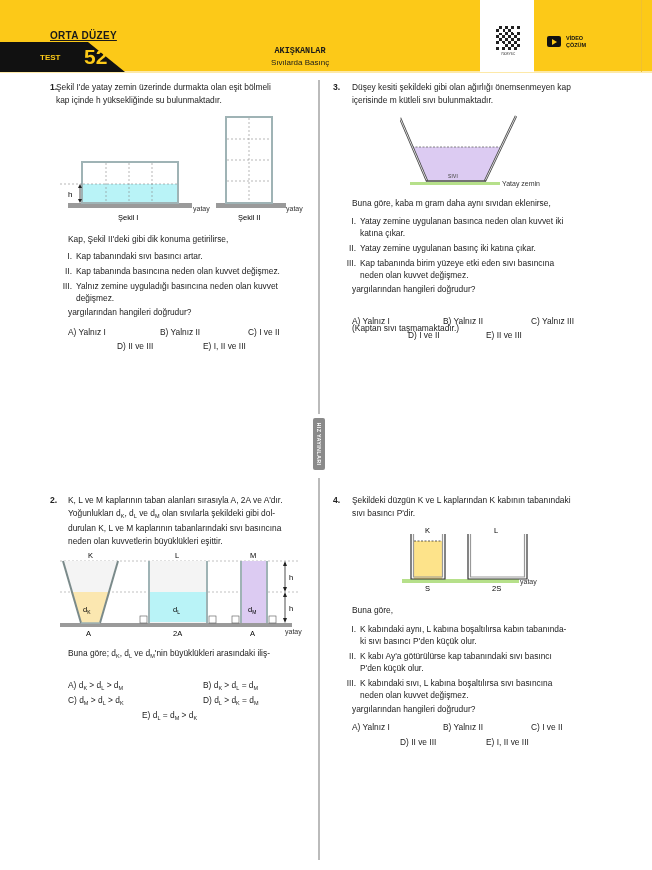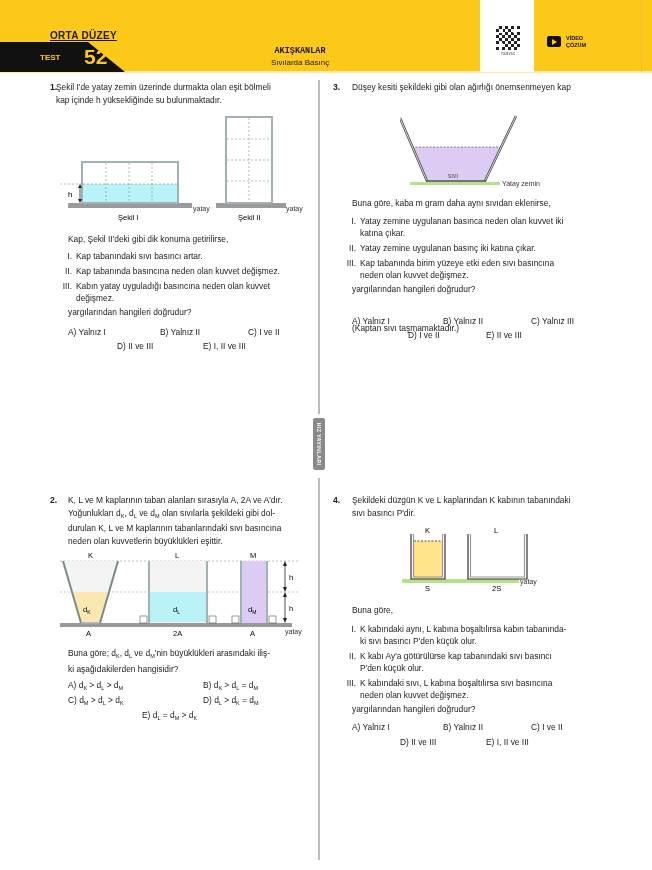--- a/index.html
+++ b/index.html
@@ -107,33 +107,34 @@
 <div class="item" style="left:58px;top:250px;">
     <span class="rn">I.</span>
     <span class="it" style="white-space:nowrap">Kap tabanındaki sıvı basıncı artar.</span>
   </div>
 <div class="item" style="left:58px;top:265px;">
     <span class="rn">II.</span>
     <span class="it" style="white-space:nowrap">Kap tabanında basıncına neden olan kuvvet değişmez.</span>
   </div>
 <div class="item" style="left:58px;top:280px;">
     <span class="rn">III.</span>
-    <span class="it" style="white-space:nowrap">Kabın yatay uyguladığı basıncına neden olan kuvvet</span>
+    <span class="it" style="white-space:nowrap">Yalnız zemine uyguladığı basıncına neden olan kuvvet</span>
     <span class="it" style="top:12px;white-space:nowrap">değişmez.</span>
   </div>
 <div class="txt bold" style="left:68px;top:306px;">yargılarından hangileri doğrudur?</div>
 <div class="opt" style="left:68px;top:327px;">A) Yalnız I</div>
 <div class="opt" style="left:160px;top:327px;">B) Yalnız II</div>
 <div class="opt" style="left:248px;top:327px;">C) I ve II</div>
 <div class="opt" style="left:117px;top:341px;">D) II ve III</div>
 <div class="opt" style="left:203px;top:341px;">E) I, II ve III</div>
 
 <div class="qnum" style="left:333px;top:82px;">3.</div>
 <div class="txt" style="left:352px;top:81px;">
   <div>Düşey kesiti şekildeki gibi olan ağırlığı önemsenmeyen kap</div>
+  <div>içerisinde m kütleli sıvı bulunmaktadır.</div>
 </div>
 <svg class="abs" style="left:400px;top:112px;" width="160" height="80">
   <polygon points="12,35 100,35 86,68 26,68" fill="#dccbf2"></polygon>
   <line x1="12" y1="35" x2="100" y2="35" stroke="#666" stroke-dasharray="2,1.5" stroke-width="0.8"></line>
   <line x1="0" y1="6" x2="27" y2="69" stroke="#444" stroke-width="2.4"></line>
   <line x1="0" y1="6" x2="27" y2="69" stroke="#fff" stroke-width="0.8"></line>
   <line x1="116" y1="4" x2="85" y2="69" stroke="#444" stroke-width="2.4"></line>
   <line x1="116" y1="4" x2="85" y2="69" stroke="#fff" stroke-width="0.8"></line>
   <line x1="26" y1="69" x2="86" y2="69" stroke="#444" stroke-width="1.6"></line>
   <rect x="10" y="70" width="90" height="3" fill="#b6e08a"></rect>
@@ -208,21 +209,20 @@
   <line x1="225" y1="17" x2="225" y2="44" stroke="#222" stroke-width="0.8"></line>
   <path d="M223,20 L225,15 L227,20 Z M223,41 L225,46 L227,41 Z" fill="#222"></path>
   <line x1="225" y1="48" x2="225" y2="75" stroke="#222" stroke-width="0.8"></line>
   <path d="M223,51 L225,46 L227,51 Z M223,72 L225,77 L227,72 Z" fill="#222"></path>
   <text x="229" y="34" font-size="7.5">h</text>
   <text x="229" y="65" font-size="7.5">h</text>
   <text x="225" y="88" font-size="7" fill="#333">yatay</text>
 </svg>
 <div class="txt bold" style="left:68px;top:647px;">
   <div><span>Buna göre; d</span><sub>K</sub><span>, d</span><sub>L</sub><span> ve d</span><sub>M</sub><span>'nin büyüklükleri arasındaki iliş-</span></div>
-  <div>ki aşağıdakilerden hangisidir?</div>
 </div>
 <div class="opt" style="left:68px;top:680px;"><span>A)</span> <span>d</span><sub>K</sub><span> &gt; d</span><sub>L</sub><span> &gt; d</span><sub>M</sub></div>
 <div class="opt" style="left:203px;top:680px;"><span>B)</span> <span>d</span><sub>K</sub><span> &gt; d</span><sub>L</sub><span> = d</span><sub>M</sub></div>
 <div class="opt" style="left:68px;top:695px;"><span>C)</span> <span>d</span><sub>M</sub><span> &gt; d</span><sub>L</sub><span> &gt; d</span><sub>K</sub></div>
 <div class="opt" style="left:203px;top:695px;"><span>D)</span> <span>d</span><sub>L</sub><span> &gt; d</span><sub>K</sub><span> = d</span><sub>M</sub></div>
 <div class="opt" style="left:142px;top:710px;"><span>E)</span> <span>d</span><sub>L</sub><span> = d</span><sub>M</sub><span> &gt; d</span><sub>K</sub></div>
 
 <div class="qnum" style="left:333px;top:495px;">4.</div>
 <div class="txt" style="left:352px;top:494px;">
   <div>Şekildeki düzgün K ve L kaplarından K kabının tabanındaki</div>

